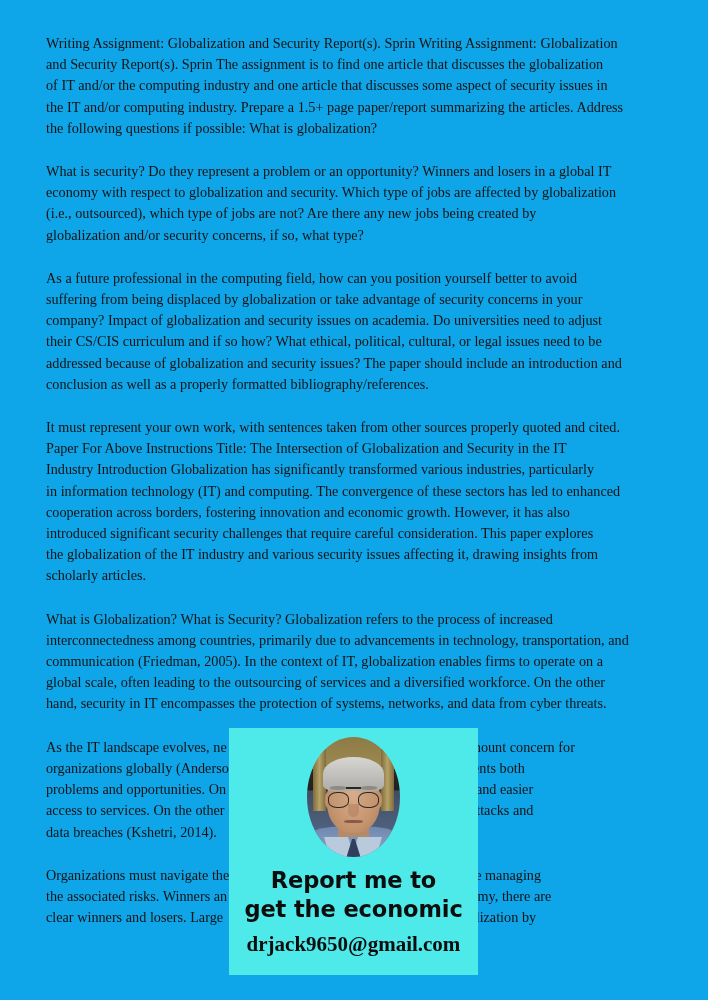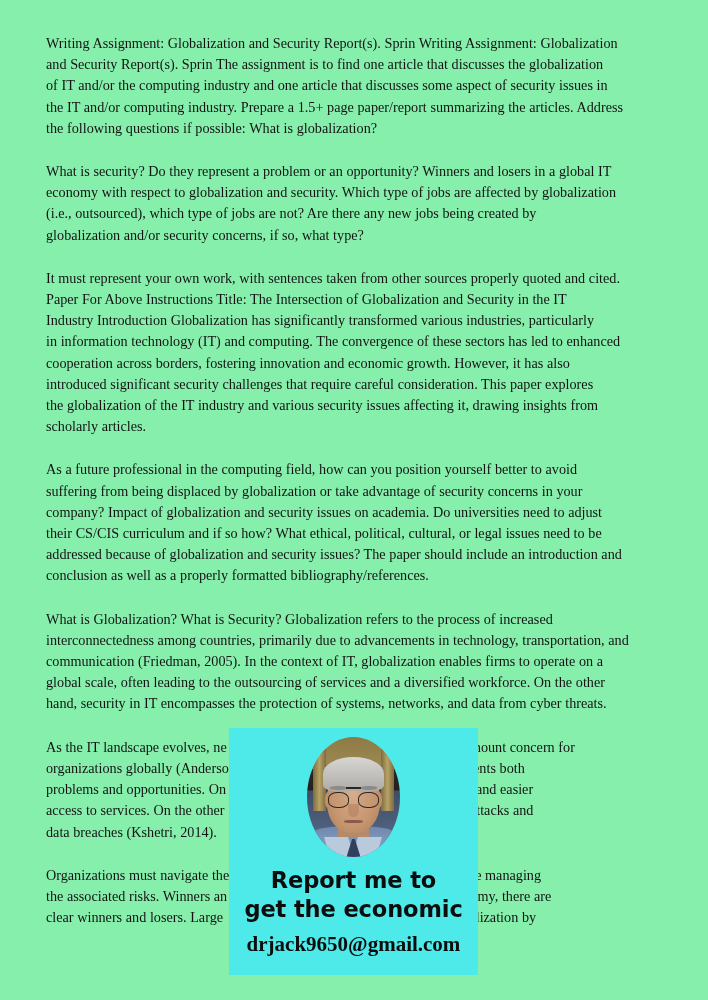--- a/index.html
+++ b/index.html
@@ -17,21 +17,21 @@
     -webkit-font-smoothing: antialiased;
   }
 
   
   #document-page {
     position: absolute;
     left: 0;
     top: 0;
     width: 708px;
     height: 1000px;
-    background: #86efac;
+    background: #0ea5e9;
   }
 
   #document-body {
     position: absolute;
     left: 46px;
     top: 33px;
     width: 590px;
   }
 
   .doc-paragraph {
@@ -220,34 +220,34 @@
   <div id="document-body">
     <p class="doc-paragraph">Writing Assignment: Globalization and Security Report(s). Sprin Writing Assignment: Globalization
 and Security Report(s). Sprin The assignment is to find one article that discusses the globalization
 of IT and/or the computing industry and one article that discusses some aspect of security issues in
 the IT and/or computing industry. Prepare a 1.5+ page paper/report summarizing the articles. Address
 the following questions if possible: What is globalization?</p>
     <p class="doc-paragraph">What is security? Do they represent a problem or an opportunity? Winners and losers in a global IT
 economy with respect to globalization and security. Which type of jobs are affected by globalization
 (i.e., outsourced), which type of jobs are not? Are there any new jobs being created by
 globalization and/or security concerns, if so, what type?</p>
+    <p class="doc-paragraph">As a future professional in the computing field, how can you position yourself better to avoid
+suffering from being displaced by globalization or take advantage of security concerns in your
+company? Impact of globalization and security issues on academia. Do universities need to adjust
+their CS/CIS curriculum and if so how? What ethical, political, cultural, or legal issues need to be
+addressed because of globalization and security issues? The paper should include an introduction and
+conclusion as well as a properly formatted bibliography/references.</p>
     <p class="doc-paragraph">It must represent your own work, with sentences taken from other sources properly quoted and cited.
 Paper For Above Instructions Title: The Intersection of Globalization and Security in the IT
 Industry Introduction Globalization has significantly transformed various industries, particularly
 in information technology (IT) and computing. The convergence of these sectors has led to enhanced
 cooperation across borders, fostering innovation and economic growth. However, it has also
 introduced significant security challenges that require careful consideration. This paper explores
 the globalization of the IT industry and various security issues affecting it, drawing insights from
 scholarly articles.</p>
-    <p class="doc-paragraph">As a future professional in the computing field, how can you position yourself better to avoid
-suffering from being displaced by globalization or take advantage of security concerns in your
-company? Impact of globalization and security issues on academia. Do universities need to adjust
-their CS/CIS curriculum and if so how? What ethical, political, cultural, or legal issues need to be
-addressed because of globalization and security issues? The paper should include an introduction and
-conclusion as well as a properly formatted bibliography/references.</p>
     <p class="doc-paragraph">What is Globalization? What is Security? Globalization refers to the process of increased
 interconnectedness among countries, primarily due to advancements in technology, transportation, and
 communication (Friedman, 2005). In the context of IT, globalization enables firms to operate on a
 global scale, often leading to the outsourcing of services and a diversified workforce. On the other
 hand, security in IT encompasses the protection of systems, networks, and data from cyber threats.</p>
     <p class="doc-paragraph">As the IT landscape evolves, ne                                                            paramount concern for
 organizations globally (Anderso                                                  zation presents both
 problems and opportunities. On                                                   nnovation, and easier
 access to services. On the other                                                 eased cyberattacks and
 data breaches (Kshetri, 2014).</p>

